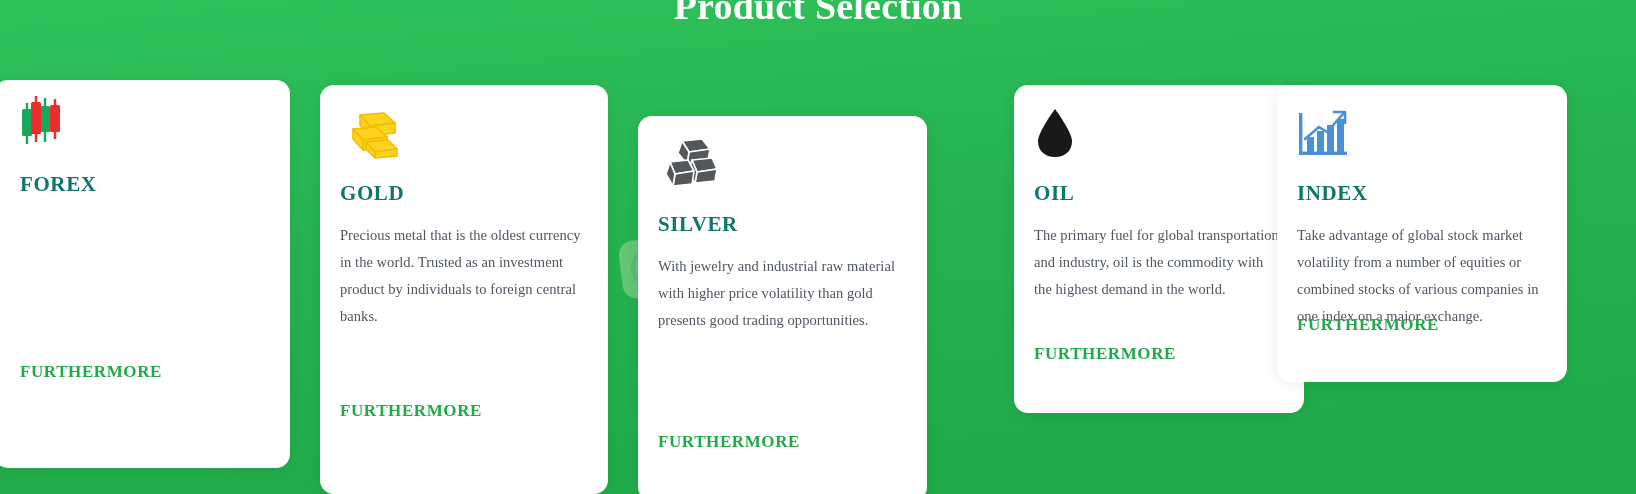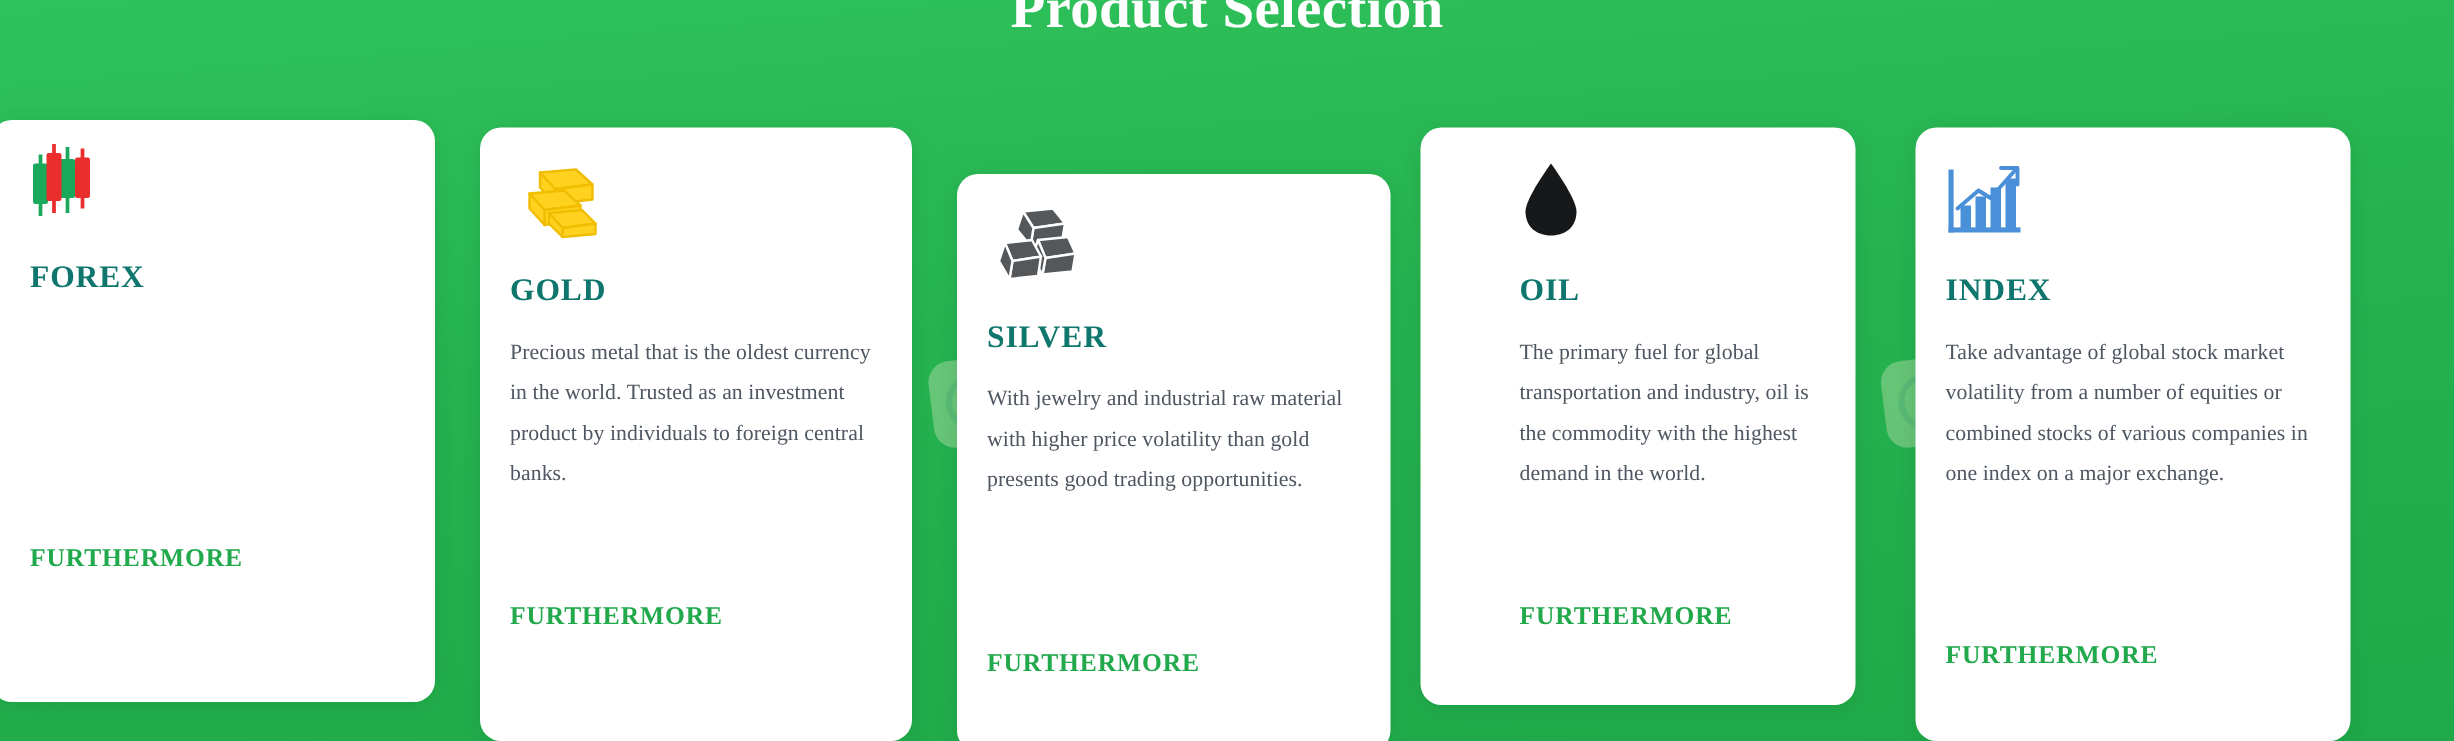--- a/index.html
+++ b/index.html
@@ -117,22 +117,22 @@
     color: #21a94c;
     letter-spacing: 0.6px;
     text-decoration: none;
     cursor: pointer;
   }
 
   
   #card-forex  { left: -6px;   top: 80px;  width: 296px;  height: 388px; }
   #card-gold   { left: 320px;  top: 85px;  width: 288px;  height: 409px; }
   #card-silver { left: 638px;  top: 88px;  width: 289px;  height: 385px; margin-top: 28px; }
-  #card-oil    { left: 947px;  top: 85px;  width: 290px;  height: 385px; padding-left: 46px; }
-  #card-index  { left: 1277px; top: 85px;  width: 290px;  height: 409px; }
+  #card-oil    { left: 1014px;  top: 85px;  width: 290px;  height: 328px; }
+  #card-index  { left: 1277px; top: 85px;  width: 290px;  height: 297px; }
 
   #card-forex  .card-inner { padding-left: 26px; }
   #card-forex  .card-link  { left: 26px; bottom: 86px; }
   #card-gold   .card-link  { left: 20px; bottom: 73px; }
   #card-silver .card-link  { left: 20px; bottom: 49px; }
   #card-oil    .card-link  { left: 20px; bottom: 49px; }
   #card-index  .card-link  { left: 20px; bottom: 47px; }
 
   #card-forex .card-icon { height: 70px; }
 </style>

